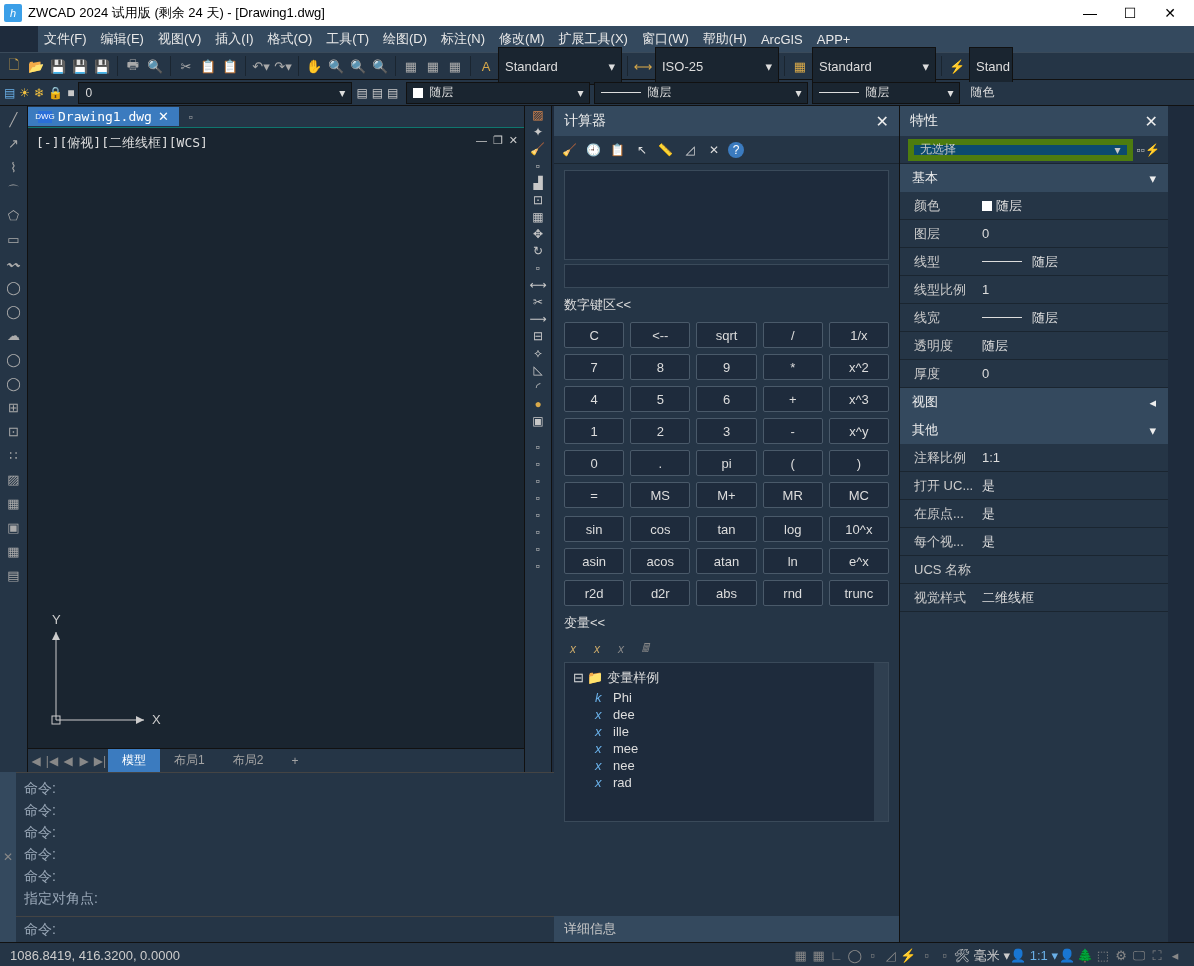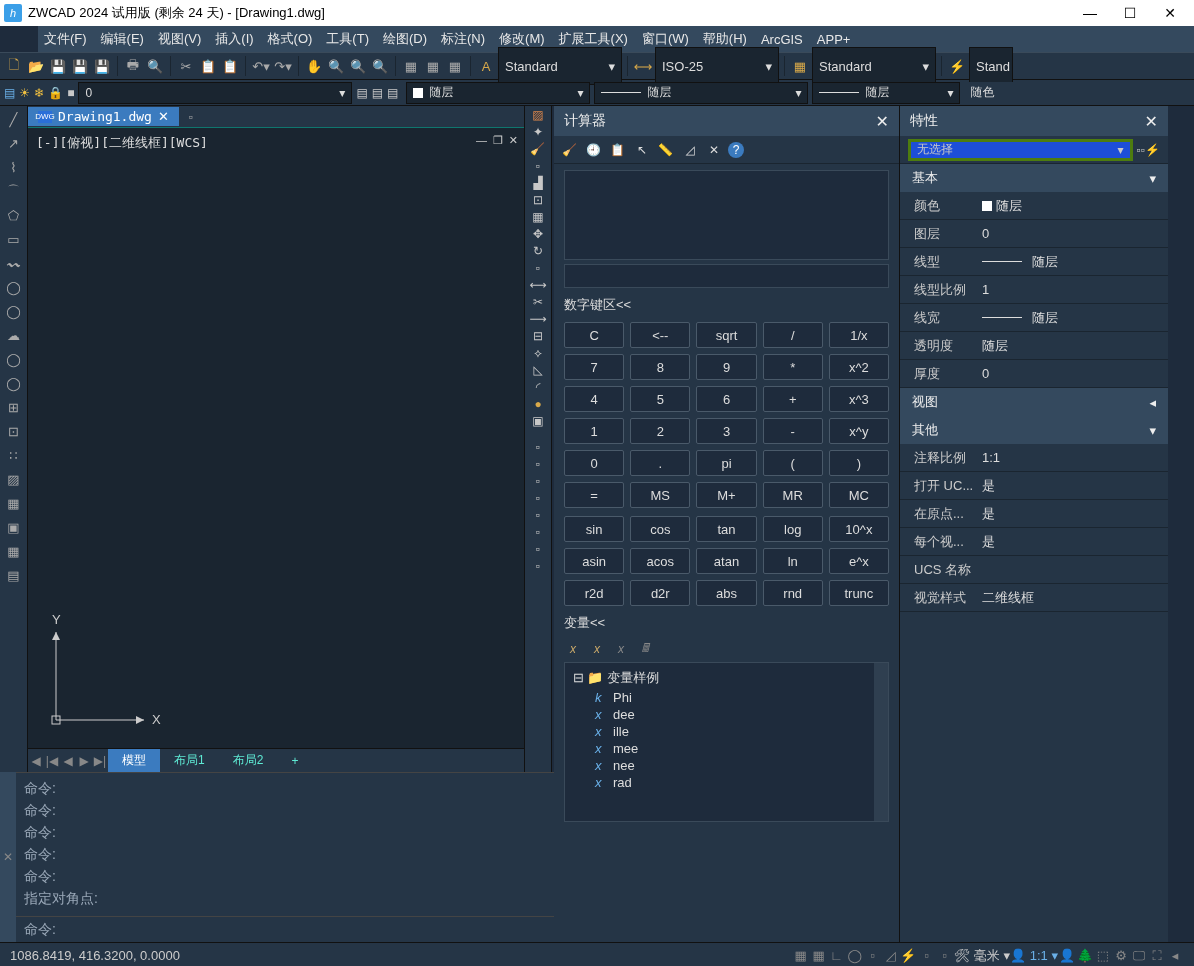--- a/index.html
+++ b/index.html
@@ -22,21 +22,21 @@
 .lefttools .tl { width: 22px; height: 22px; display: flex; align-items: center; justify-content: center; color: #aaa; font-size: 13px; }
 .drawarea { width: 496px; display: flex; flex-direction: column; background: #253546; }
 .tabstrip { height: 22px; background: #253546; display: flex; align-items: center; border-bottom: 1px solid #0f766e; }
 .tab-active { background: #3b7bbf; color: #fff; padding: 2px 10px; display: flex; align-items: center; gap: 6px; font-size: 13px; }
 .tab-new { width: 24px; text-align: center; color: #aaa; }
 .viewport { flex: 1; background: #1a2530; position: relative; }
 .viewport .vplabel { position: absolute; top: 6px; left: 8px; font-family: monospace; font-size: 13px; color: #ddd; }
 .viewport .vpctrl { position: absolute; top: 6px; right: 6px; display: flex; gap: 6px; color: #ccc; font-size: 11px; }
 .viewport .axes { position: absolute; bottom: 16px; left: 16px; }
 .modeltabs { height: 24px; background: #253546; display: flex; align-items: center; border-top: 1px solid #111; font-size: 12px; }
-.modeltabs .mt { padding: 3px 14px; color: #5eead4; }
+.modeltabs .mt { padding: 3px 14px; color: #a3a3a3; }
 .modeltabs .mt.active { background: #3b7bbf; color: #fff; }
 .modeltabs .nav { width: 16px; text-align: center; color: #888; }
 .cmdhistory { height: 144px; background: #253546; border-top: 1px solid #444; padding: 4px 8px; overflow: hidden; }
 .cmdhistory .line { color: #9aa8b8; font-size: 14px; line-height: 22px; }
 .cmdline { height: 26px; background: #253546; border-top: 1px solid #444; display: flex; align-items: center; padding: 0 8px; color: #9aa8b8; font-size: 14px; }
 .cmdline .prompt { margin-right: 6px; }
 .cmdline input { flex: 1; background: transparent; border: none; color: #fff; outline: none; }
 .righttools { width: 28px; background: #253546; border-left: 1px solid #111; border-right: 1px solid #111; display: flex; flex-direction: column; align-items: center; padding-top: 2px; gap: 3px; }
 .calcpanel { width: 346px; background: #253546; display: flex; flex-direction: column; border-right: 1px solid #111; }
 .panelheader { height: 30px; background: #34495e; display: flex; align-items: center; padding: 0 10px; font-size: 14px; color: #eee; }
@@ -52,21 +52,21 @@
 .vartoolbar { display: flex; gap: 6px; margin-top: 4px; }
 .vartoolbar .vi { width: 18px; height: 18px; display: flex; align-items: center; justify-content: center; color: #c9a86a; font-size: 12px; font-style: italic; }
 .varlist { background: #1e2b3c; border: 1px solid #3a4a5a; height: 160px; padding: 4px; overflow-y: auto; position: relative; }
 .varlist .folder { color: #ddd; padding: 2px 4px; font-size: 13px; }
 .varlist .var { padding: 1px 4px 1px 26px; color: #ddd; font-size: 13px; display: flex; align-items: center; gap: 6px; }
 .varlist .var .sym { color: #6ab0e8; font-style: italic; width: 12px; }
 .detailsection { background: #34495e; padding: 4px 10px; font-size: 13px; }
 .proppanel { width: 268px; background: #253546; display: flex; flex-direction: column; }
 .propbody { padding: 0; flex: 1; overflow-y: auto; }
 .propselect { height: 28px; background: #253546; display: flex; align-items: center; padding: 0 8px; border-bottom: 1px solid #1a2530; }
-.propselect .dd { flex: 1; background: #1d4ed8; border: 3px solid #4d7c0f; height: 22px; display: flex; align-items: center; padding: 0 6px; }
+.propselect .dd { flex: 1; background: #0c4a6e; border: 6px solid #4d7c0f; height: 22px; display: flex; align-items: center; padding: 0 6px; }
 .propgroup { background: #34495e; padding: 5px 12px; display: flex; align-items: center; font-size: 13px; color: #eee; }
 .propgroup .grarrow { margin-left: auto; }
 .proprow { display: flex; height: 28px; align-items: center; border-bottom: 1px solid #1a2530; }
 .proprow .plabel { width: 82px; padding-left: 14px; color: #ccc; font-size: 13px; }
 .proprow .pval { flex: 1; color: #ddd; font-size: 13px; display: flex; align-items: center; gap: 4px; }
 .statusbar { height: 26px; background: #253546; display: flex; align-items: center; padding: 0 10px; font-size: 13px; color: #ccc; border-top: 1px solid #111; font-family: monospace; }
 .statusbar .right { margin-left: auto; display: flex; align-items: center; font-family: "Microsoft YaHei", monospace; }
 .statusbar .sicon { width: 18px; height: 18px; display: flex; align-items: center; justify-content: center; color: #888; }
 .leftcol { display: flex; flex-direction: column; width: 554px; }
 svg { display: block; }
@@ -399,20 +399,21 @@
               <span>nee</span>
             </div>
             <div class="var">
               <span class="sym">x</span>
               <span>rad</span>
             </div>
           </div>
         <div style="position:absolute;right:0;top:0;bottom:0;width:14px;background:#2f3f50"></div>
       </div>
     </div>
+    <div class="detailsection">详细信息</div>
   </div>
 
   <div class="proppanel">
     <div class="panelheader">
       <span>特性</span>
       <span class="close">✕</span>
     </div>
     <div class="propselect">
       <div class="dd">
           <span>无选择</span>

